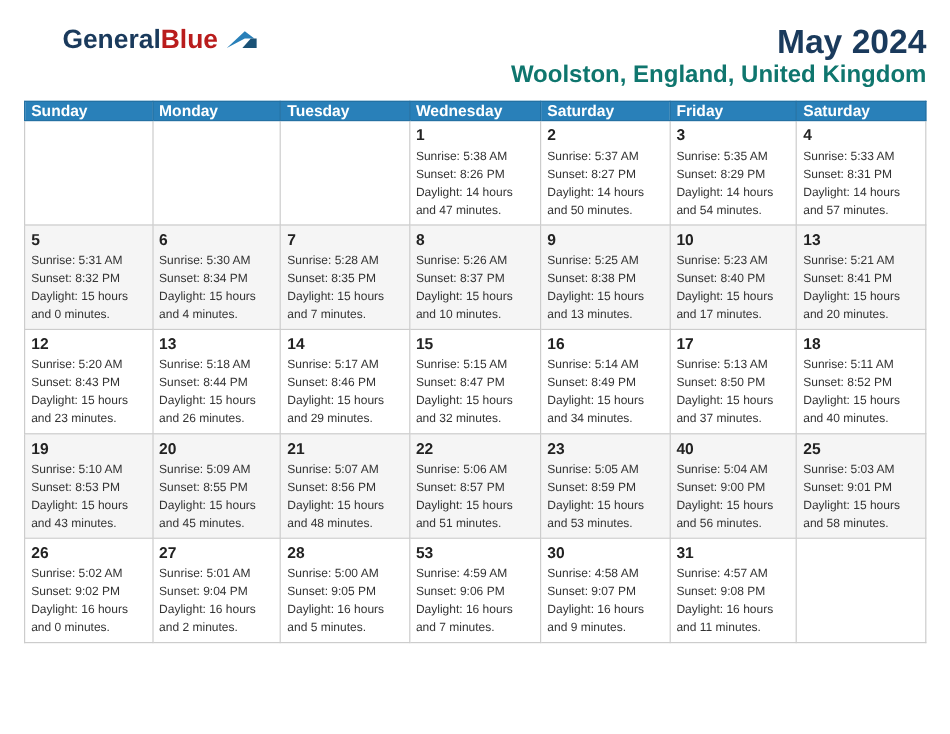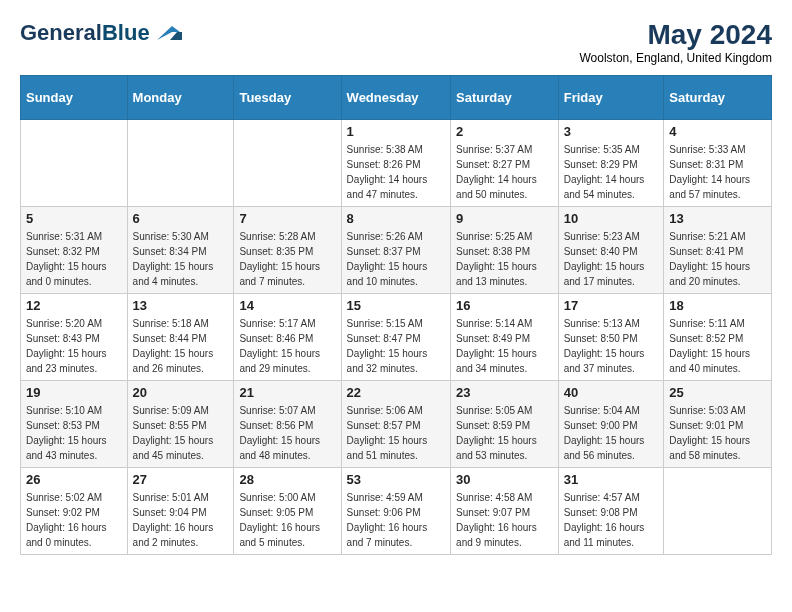--- a/index.html
+++ b/index.html
@@ -8,50 +8,51 @@
       background: #fff;
       width: 792px;
       min-height: 612px;
       padding: 20px;
     }
     .header {
       display: flex;
       justify-content: space-between;
       align-items: flex-start;
       margin-bottom: 10px;
+      margin-left: 32px;
     }
     .logo {
       display: flex;
       flex-direction: column;
       align-items: flex-start;
     }
     .title-block {
       text-align: right;
     }
     .month-title {
       font-size: 28px;
       font-weight: bold;
       color: #1a3a5c;
       line-height: 1.1;
     }
     .location-title {
-      font-size: 12px;
-      color: #000000;
-      font-weight: normal;
+      font-size: 20px;
+      color: #0f766e;
+      font-weight: bold;
     }
     table {
       width: 100%;
       border-collapse: collapse;
       font-size: 11px;
     }
     thead th {
       background-color: #2980b9;
       color: #fff;
       text-align: left;
-      padding: 14px 5px;
+      padding: 0 5px;
       font-size: 13px;
       font-weight: bold;
       border: 1px solid #2471a3;
     }
     tbody td {
       vertical-align: top;
       border: 1px solid #ccc;
       padding: 4px 5px;
       width: 113px;
       min-height: 80px;
@@ -76,21 +77,21 @@
       background: #fff !important;
     }
   </style>
 </head>
 <body>
 
 <div class="header">
   <div class="logo">
     <div style="display:flex; align-items:center;">
       <span style="font-size:22px; font-weight:bold; color:#1a3a5c;">General</span>
-      <span style="font-size:22px; font-weight:bold; color:#0c4a6e;">Blue</span>
+      <span style="font-size:22px; font-weight:bold; color:#b91c1c;">Blue</span>
       <svg width="30" height="22" viewBox="0 0 30 22" style="margin-left:2px;">
         <polygon points="5,18 20,4 28,10 20,10" fill="#2980b9"></polygon>
         <polygon points="18,18 25,10 30,10 30,18" fill="#1a5276"></polygon>
       </svg>
     </div>
   </div>
   <div class="title-block">
     <div class="month-title">May 2024</div>
     <div class="location-title">Woolston, England, United Kingdom</div>
   </div>

